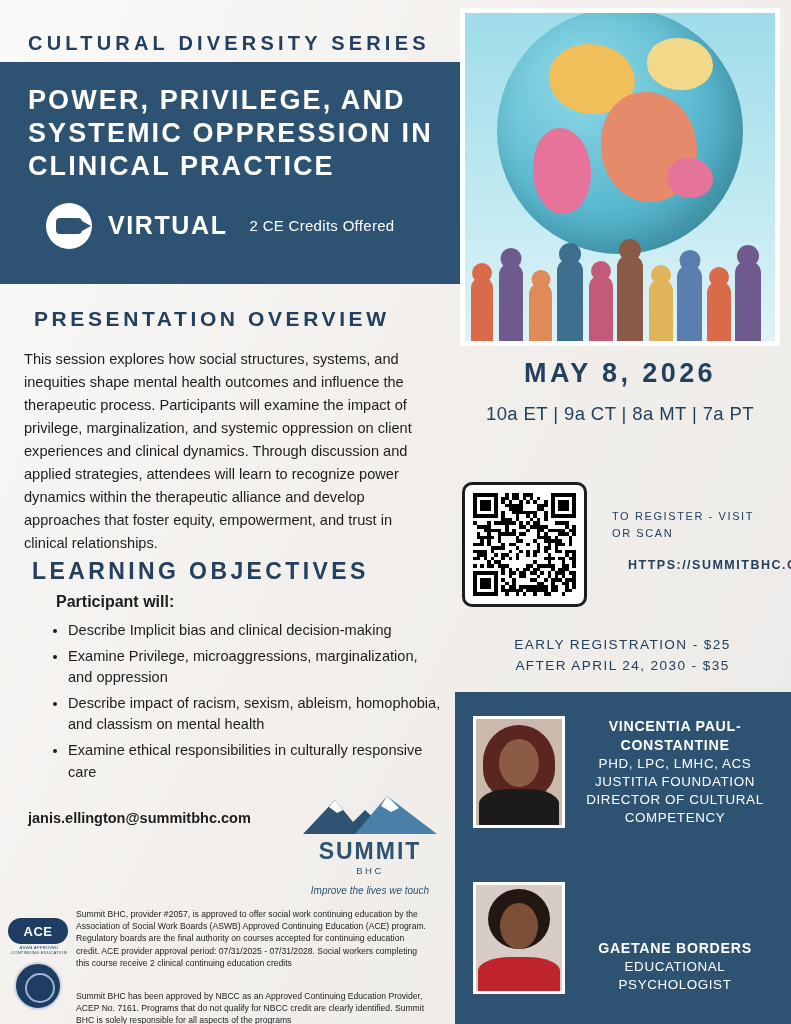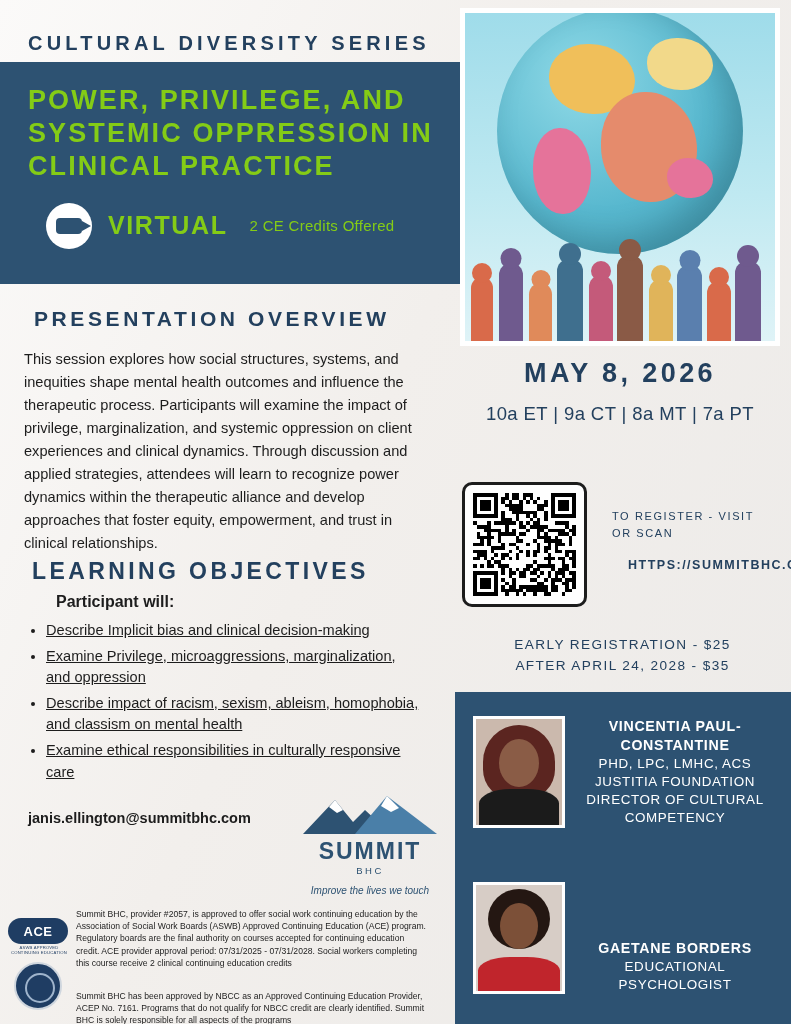--- a/index.html
+++ b/index.html
@@ -21,21 +21,21 @@
     display: flex; align-items: center;
   }
   .series-title {
     font-size: 20px; font-weight: bold; letter-spacing: 4.2px;
     color: #23405e; padding-left: 28px;
   }
   .hero {
     position: absolute; left: 0; top: 62px; width: 462px; height: 222px;
     background: #2d5272;
     padding: 22px 26px 0 28px;
-    color: #84cc16;
+    color: #ffffff;
   }
   .hero h1 {
     font-size: 27px; font-weight: bold; line-height: 1.22;
     letter-spacing: 2.1px;
   }
   .virtual-row {
     display: flex; align-items: center; margin-top: 20px;
   }
   .cam-circle {
     width: 46px; height: 46px; border-radius: 50%;
@@ -69,22 +69,22 @@
   
   .objectives-head {
     position: absolute; left: 32px; top: 558px;
     font-size: 23px; font-weight: bold; letter-spacing: 3.4px; color: #23405e;
   }
   .participant {
     position: absolute; left: 56px; top: 593px;
     font-size: 16px; font-weight: bold; color: #1d1d1d;
   }
   .objectives-list {
-    position: absolute; left: 30px; top: 620px; width: 390px;
-    font-size: 14.6px; line-height: 1.48; color: #1d1d1d; text-decoration: underline;
+    position: absolute; left: 52px; top: 620px; width: 390px;
+    font-size: 14.6px; line-height: 1.48; color: #1d1d1d;
   }
   .objectives-list li { margin-bottom: 4px; margin-left: 16px; }
   
   .contact {
     position: absolute; left: 28px; top: 808px;
     font-size: 14.5px; font-weight: bold; line-height: 1.45; color: #1d1d1d;
   }
   
   .summit-logo {
     position: absolute; left: 290px; top: 790px; width: 160px; text-align: center;
@@ -730,21 +730,21 @@
           <rect x="21" y="28" width="1" height="1"></rect>
           <rect x="25" y="28" width="1" height="1"></rect>
         </g>
     </svg>
   </div>
   <div class="register">TO REGISTER - VISIT OR SCAN</div>
   <div class="regurl">HTTPS://SUMMITBHC.COM/EVENTS/</div>
 
   <div class="pricing">
     <div>EARLY REGISTRATION - $25</div>
-    <div>AFTER APRIL 24, 2028 - $35</div>
+    <div>AFTER APRIL 24, 2030 - $35</div>
   </div>
 
   <div class="presenters">
 
     <div class="pres" style="left:18px; top:24px;">
       <div class="pres-photo">
         <div class="face-bg" style="background:#cbb9ad;"></div>
         <div class="hair" style="top:6px;width:72px;height:74px;border-radius:50% 50% 40% 40%;background:#5b2520;"></div>
         <div class="skin" style="top:20px;width:40px;height:48px;background:#8a5c46;"></div>
         <div class="torso" style="width:80px;height:36px;background:#1b1b1b;"></div>

